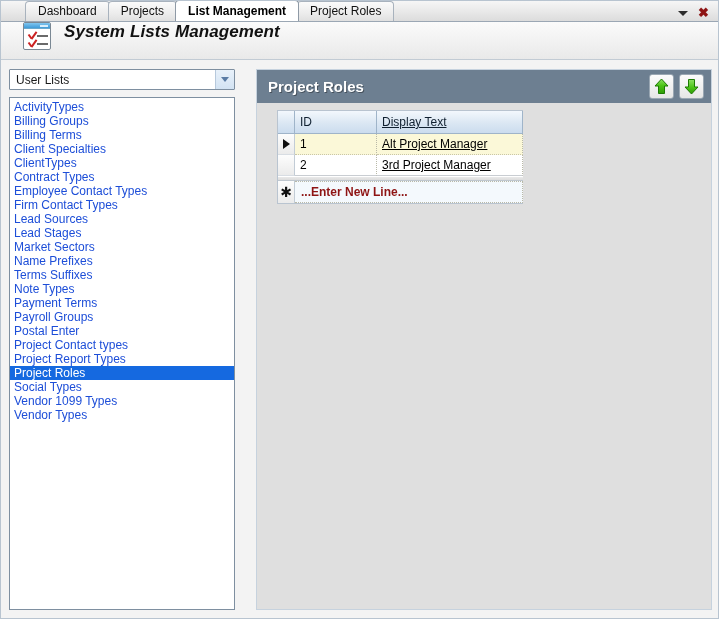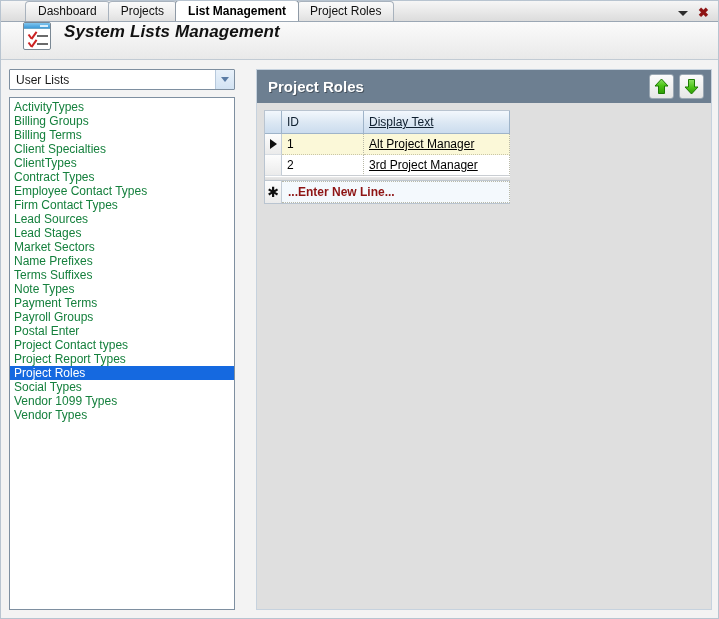--- a/index.html
+++ b/index.html
@@ -198,21 +198,21 @@
   .listbox {
     margin-top: 7px;
     flex: 1;
     background: #ffffff;
     border: 1px solid #7e8fa0;
     overflow: hidden;
     padding: 2px 0 0 0;
   }
   .litem {
     font-size: 12px;
-    color: #15803d;
+    color: #1d4ed8;
     line-height: 14px;
     height: 14px;
     padding-left: 4px;
     white-space: nowrap;
     cursor: pointer;
   }
   .litem.sel {
     background: #1569e0;
     color: #ffffff;
   }
@@ -250,21 +250,21 @@
     align-items: center;
     justify-content: center;
     margin-left: 5px;
     cursor: pointer;
     flex: none;
   }
   .arrow-btn svg { display: block; }
 
   .panel-body {
     flex: 1;
-    padding: 7px 0 0 7px;
+    padding: 7px 0 0 20px;
     position: relative;
     min-height: 0;
   }
 
   
   .grid {
     width: 246px;
     background: #ffffff;
     border: 1px solid #b9c4d0;
     border-right: none;

